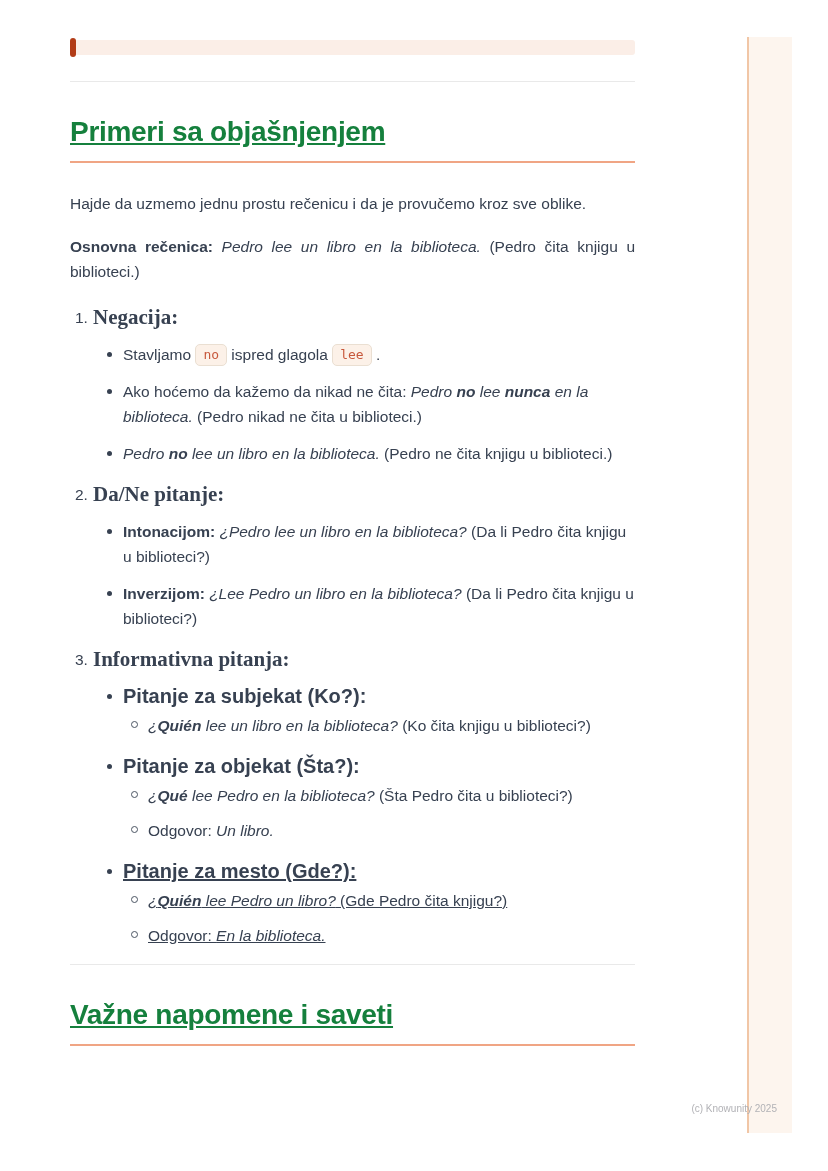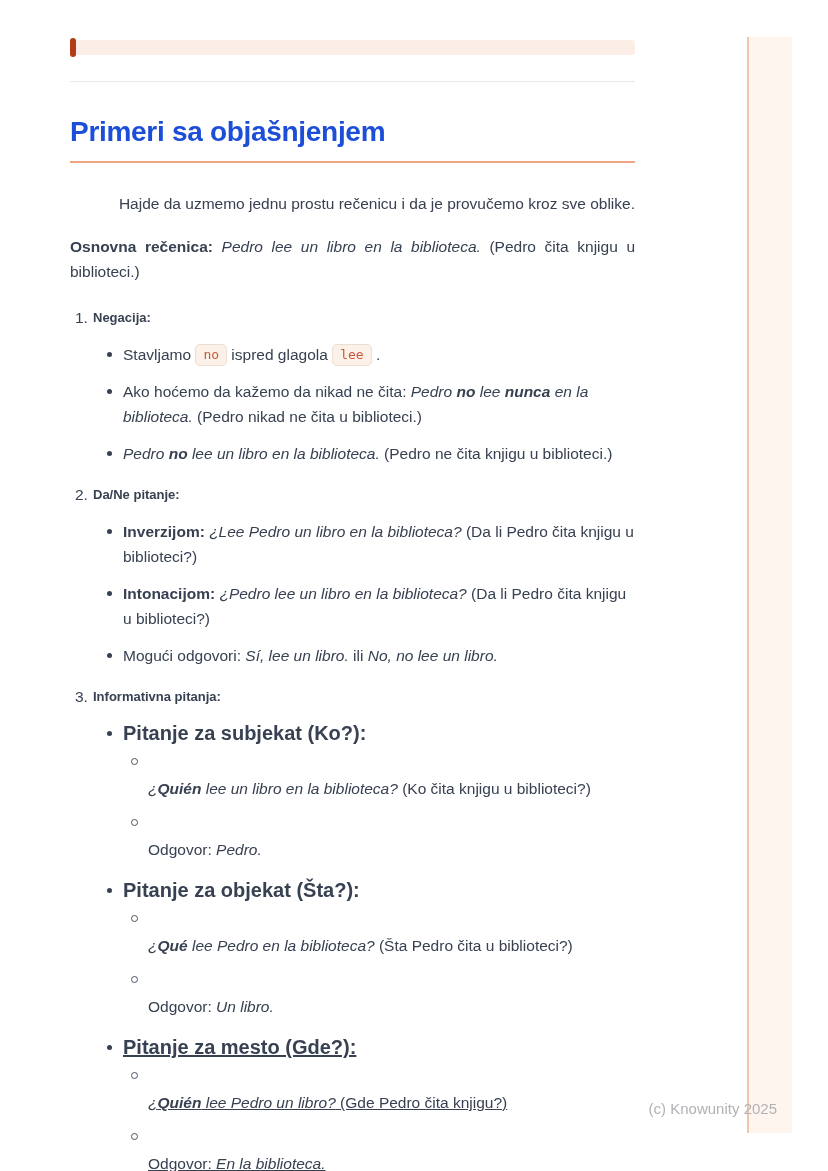--- a/index.html
+++ b/index.html
@@ -11,61 +11,61 @@
   }
   .content{position:absolute;left:70px;top:0;width:565px;}
 
   
   .topbar{position:relative;margin-top:40px;height:15px;background:#fbeee7;border-radius:3px;}
   .topbar-marker{position:absolute;left:0;top:-2px;width:6px;height:19px;background:#b23c17;border-radius:3px;}
 
   .divider{height:1px;background:#e9e9e9;margin-top:26px;}
   .divider-2{height:1px;background:#e9e9e9;margin-top:0;}
 
-  h2{margin:33px 0 0;font-size:28px;line-height:33px;font-weight:700;color:#1d4ed8;letter-spacing:-0.3px;}
+  h2{margin:33px 0 0;font-size:28px;line-height:33px;font-weight:700;color:#15803d;letter-spacing:-0.3px;text-decoration:underline;}
   .h2-rule{height:2px;background:#f0a584;margin-top:13px;border:none;}
 
-  p{margin:0;font-size:15.5px;line-height:25px;text-align:right;}
+  p{margin:0;font-size:15.5px;line-height:25px;}
   .para-intro{margin-top:28px;}
   .para-base{margin-top:18px;text-align:justify;}
 
   i{font-style:italic;}
   .bi{font-style:italic;font-weight:700;}
   b{font-weight:700;}
 
   .chip{
     display:inline-block;background:#fcf1e8;border:1px solid #eadfd2;border-radius:5px;
     padding:1px 7px 2px;font-family:"DejaVu Sans Mono",monospace;font-size:13px;
     line-height:17px;color:#c7583c;vertical-align:1px;
   }
 
   .olist{margin-top:21px;}
   .oitem{display:flex;margin-bottom:16px;}
   .oitem-num{flex:none;margin-left:5px;width:18px;font-size:15.5px;line-height:25px;}
   .oitem-body{flex:1;min-width:0;}
-  .oitem-title{font-size:13px;line-height:25px;font-weight:700;margin-bottom:12px;}
+  .oitem-title{font-size:21px;line-height:25px;font-weight:700;margin-bottom:12px;font-family:Liberation Serif, serif;}
 
   .ubullet{display:flex;font-size:15.5px;line-height:25px;margin-bottom:12px;}
   .ubullet:last-child{margin-bottom:0;}
   .umark{flex:none;margin-left:14px;width:16px;}
   .umark::after{content:"";display:block;width:5px;height:5px;border-radius:50%;background:#374151;margin-top:10px;}
   .ubody{flex:1;min-width:0;}
 
   .group{margin-bottom:16px;}
   .group:last-child{margin-bottom:0;text-decoration:underline;}
   .group-title{font-weight:700;font-size:20px;line-height:25px;margin-bottom:4px;}
   .sitem{display:flex;font-size:15.5px;line-height:25px;margin-bottom:10px;}
   .sitem:last-child{margin-bottom:0;}
   .smark{flex:none;margin-left:7px;width:18px;}
   .smark::after{content:"";display:block;width:5px;height:5px;border-radius:50%;border:1.4px solid #4b5563;box-sizing:content-box;margin-top:8px;margin-left:1px;}
-  .sbody{flex:1;min-width:0;margin-top:26px;}
+  .sbody{flex:1;min-width:0;}
 
   
   .side-band{position:absolute;left:747px;top:37px;width:43px;height:1096px;background:#fdf5ee;border-left:2px solid #f1c6a6;z-index:1;}
-  .footer-note{position:absolute;top:1102px;right:51px;font-size:15px;line-height:14px;color:#b2b2b6;z-index:2;}
+  .footer-note{position:absolute;top:1102px;right:51px;font-size:10px;line-height:14px;color:#b2b2b6;z-index:2;}
 </style>
 </head>
 <body>
 
 <div class="side-band"></div>
 <div class="footer-note">(c) Knowunity 2025</div>
 
 <div class="content">
 
   <div class="topbar">
@@ -101,49 +101,41 @@
         </div>
       </div>
     </div>
 
     <div class="oitem">
       <span class="oitem-num">2.</span>
       <div class="oitem-body">
         <div class="oitem-title">Da/Ne pitanje:</div>
         <div class="ubullet">
           <span class="umark"></span>
-          <div class="ubody"><b>Inverzijom:</b><i> ¿Lee Pedro un libro en la biblioteca?</i><span> (Da li Pedro čita knjigu u biblioteci?)</span></div>
-        </div>
-        <div class="ubullet">
-          <span class="umark"></span>
           <div class="ubody"><b>Intonacijom:</b><i> ¿Pedro lee un libro en la biblioteca?</i><span> (Da li Pedro čita knjigu u biblioteci?)</span></div>
         </div>
         <div class="ubullet">
           <span class="umark"></span>
-          <div class="ubody"><span>Mogući odgovori: </span><i>Sí, lee un libro.</i><span> ili </span><i>No, no lee un libro.</i></div>
+          <div class="ubody"><b>Inverzijom:</b><i> ¿Lee Pedro un libro en la biblioteca?</i><span> (Da li Pedro čita knjigu u biblioteci?)</span></div>
         </div>
       </div>
     </div>
 
     <div class="oitem">
       <span class="oitem-num">3.</span>
       <div class="oitem-body">
         <div class="oitem-title">Informativna pitanja:</div>
 
         <div class="ubullet group">
           <span class="umark"></span>
           <div class="ubody">
             <div class="group-title">Pitanje za subjekat (Ko?):</div>
             <div class="sitem">
               <span class="smark"></span>
               <div class="sbody"><i>¿</i><span class="bi">Quién</span><i> lee un libro en la biblioteca?</i><span> (Ko čita knjigu u biblioteci?)</span></div>
-            </div>
-            <div class="sitem">
-              <span class="smark"></span>
-              <div class="sbody"><span>Odgovor: </span><i>Pedro.</i></div>
             </div>
           </div>
         </div>
 
         <div class="ubullet group">
           <span class="umark"></span>
           <div class="ubody">
             <div class="group-title">Pitanje za objekat (Šta?):</div>
             <div class="sitem">
               <span class="smark"></span>

